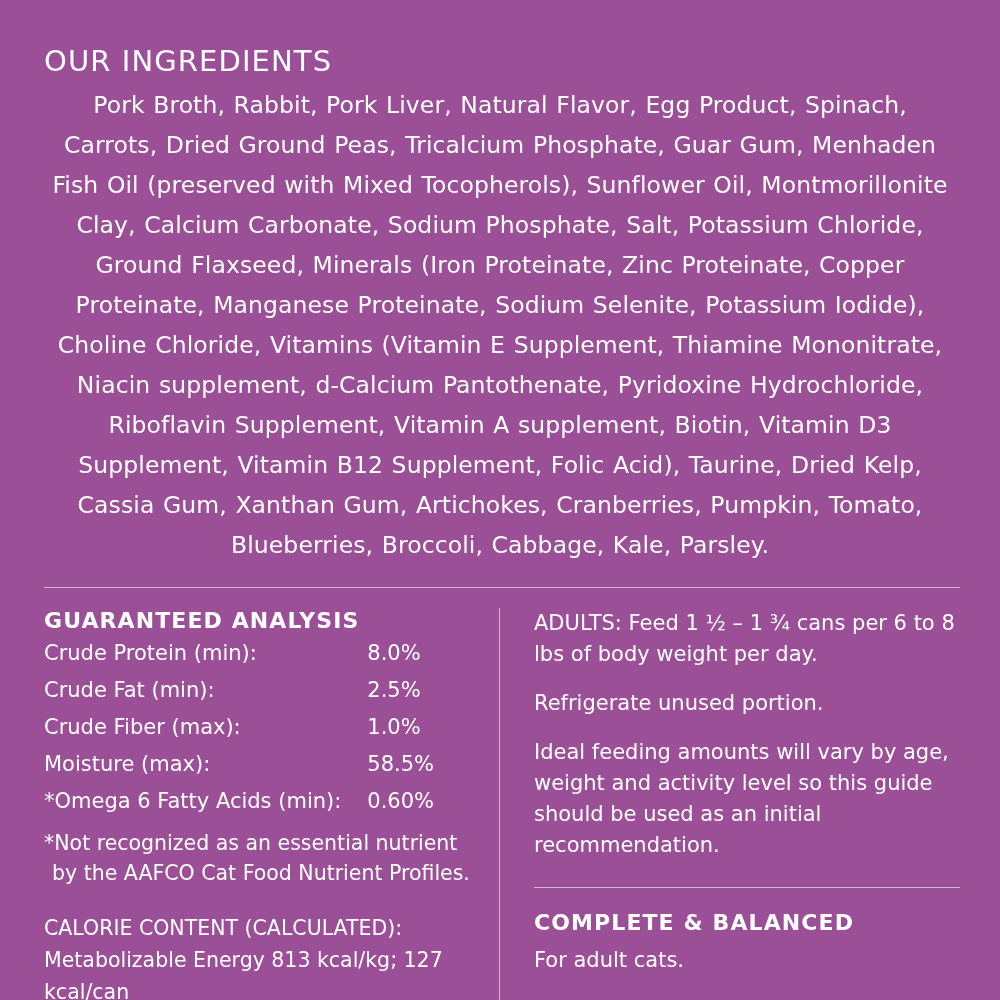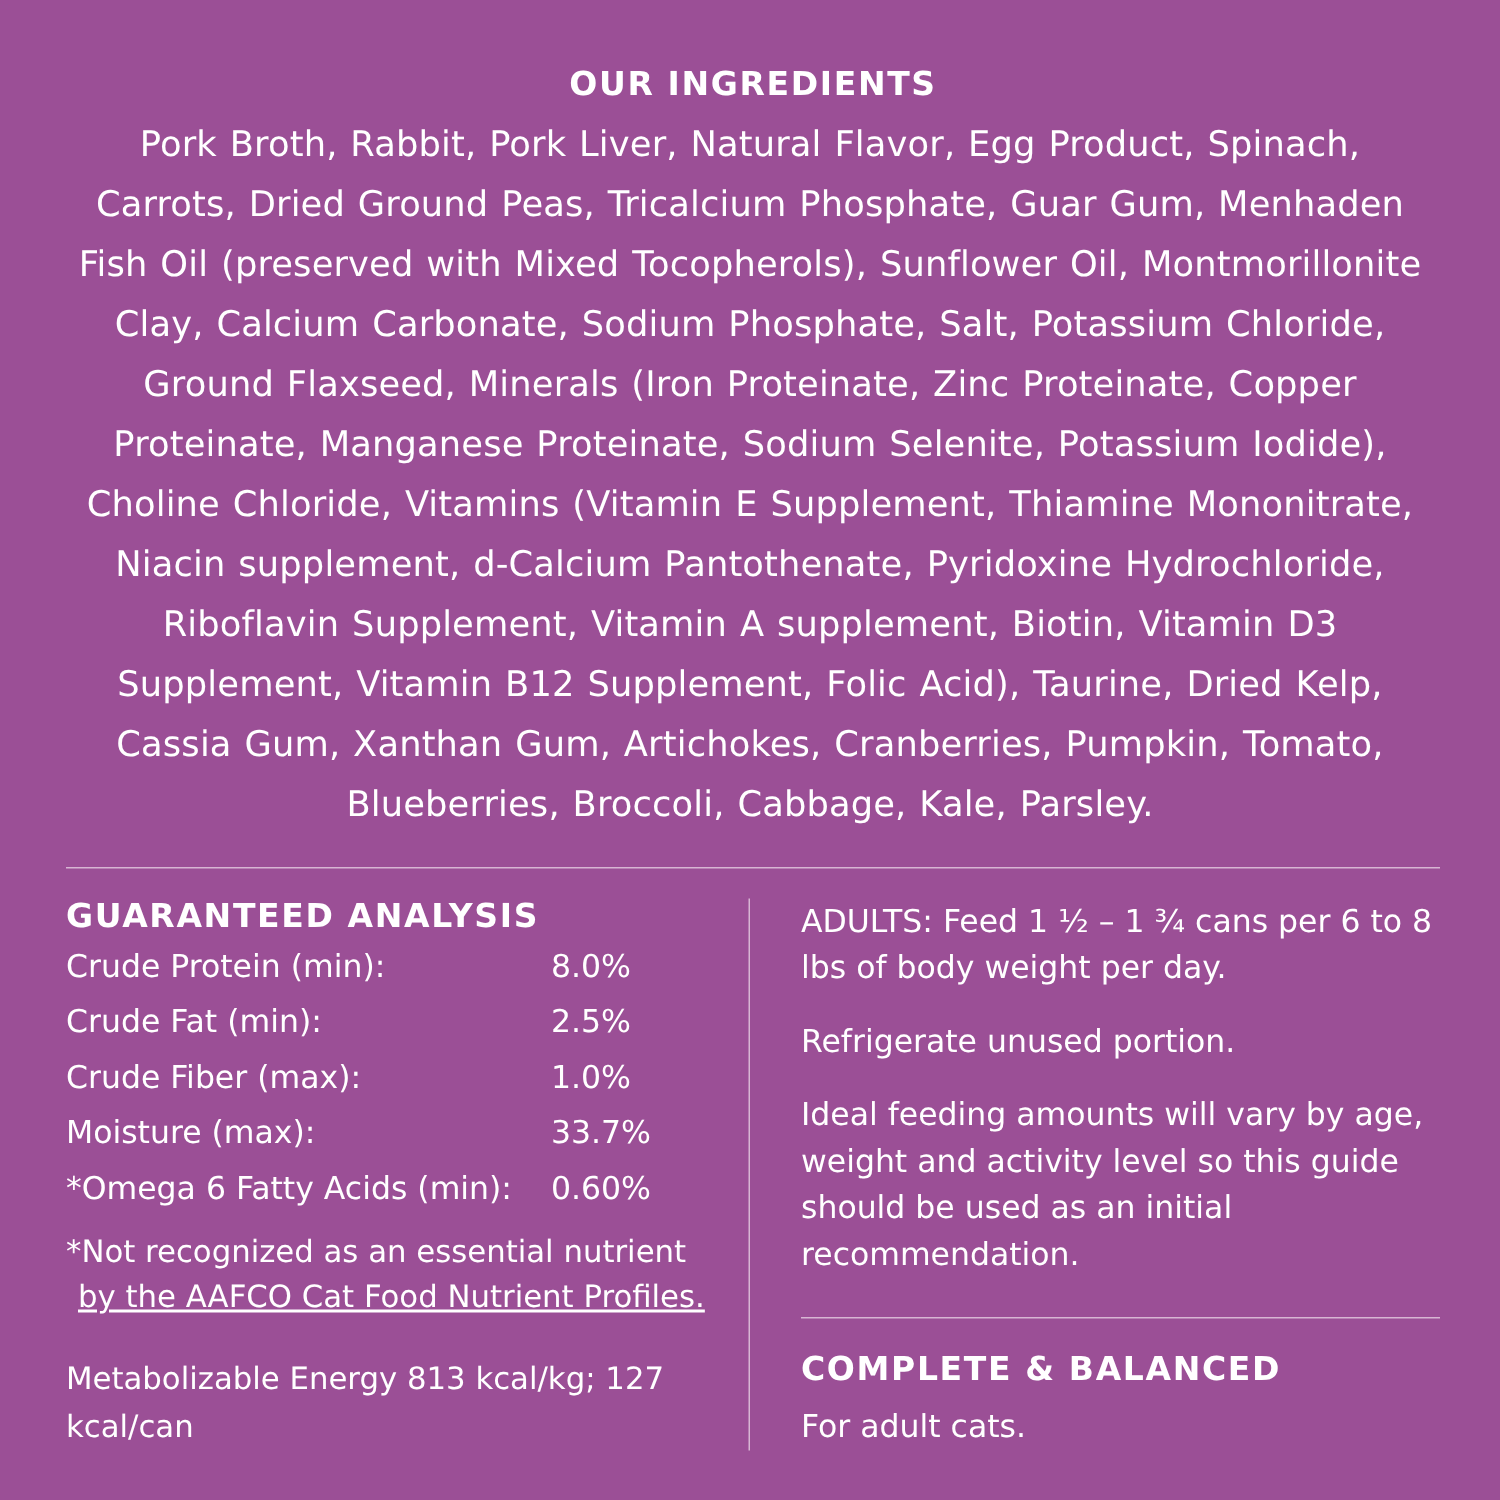--- a/index.html
+++ b/index.html
@@ -16,27 +16,26 @@
   }
   .page {
     position: relative;
     width: 1000px;
     height: 1000px;
     box-sizing: border-box;
     padding: 40px 40px 30px 44px;
     background: #9B4F96;
   }
   .section-title {
-    font-size: 22px;
-    font-weight: bold;
+    font-size: 29px;
+    font-weight: normal;
     letter-spacing: 1.1px;
     margin: 0 0 6px 0;
     line-height: 1.2;
     text-transform: uppercase;
-    text-align: center;
   }
   
   .ingredients {
     margin-top: 4px;
   }
   .ingredients .body {
     font-size: 23.5px;
     line-height: 40px;
     letter-spacing: 0.1px;
     margin: 0;
@@ -92,21 +91,20 @@
     padding-left: 26px;
   }
   .note {
     font-size: 20.5px;
     line-height: 30px;
     margin: 0px 0 16px 0;
   }
   .note .indent {
     display: block;
     padding-left: 8px;
-    text-decoration: underline;
   }
   .calorie {
     margin-top: 24px;
     font-size: 20.5px;
     line-height: 32px;
   }
   .serving p {
     font-size: 21px;
     line-height: 31px;
     margin: 0 0 18px 0;
@@ -152,35 +150,36 @@
           <tr>
             <td>Crude Fat (min):</td>
             <td class="val">2.5%</td>
           </tr>
           <tr>
             <td>Crude Fiber (max):</td>
             <td class="val">1.0%</td>
           </tr>
           <tr>
             <td>Moisture (max):</td>
-            <td class="val">33.7%</td>
+            <td class="val">58.5%</td>
           </tr>
           <tr>
             <td>*Omega 6 Fatty Acids (min):</td>
             <td class="val">0.60%</td>
           </tr>
         </tbody>
       </table>
 
       <p class="note">
         <span>*Not recognized as an essential nutrient</span>
         <span class="indent">by the AAFCO Cat Food Nutrient Profiles.</span>
       </p>
 
       <div class="calorie">
+        <div>CALORIE CONTENT (CALCULATED):</div>
         <div>Metabolizable Energy 813 kcal/kg; 127 kcal/can</div>
       </div>
     </div>
 
     <div class="divider-v"></div>
 
     <div class="col-right">
       <section class="serving">
         <p>ADULTS: Feed 1 ½ – 1 ¾ cans per 6 to 8 lbs of body weight per day.</p>
         <p>Refrigerate unused portion.</p>

